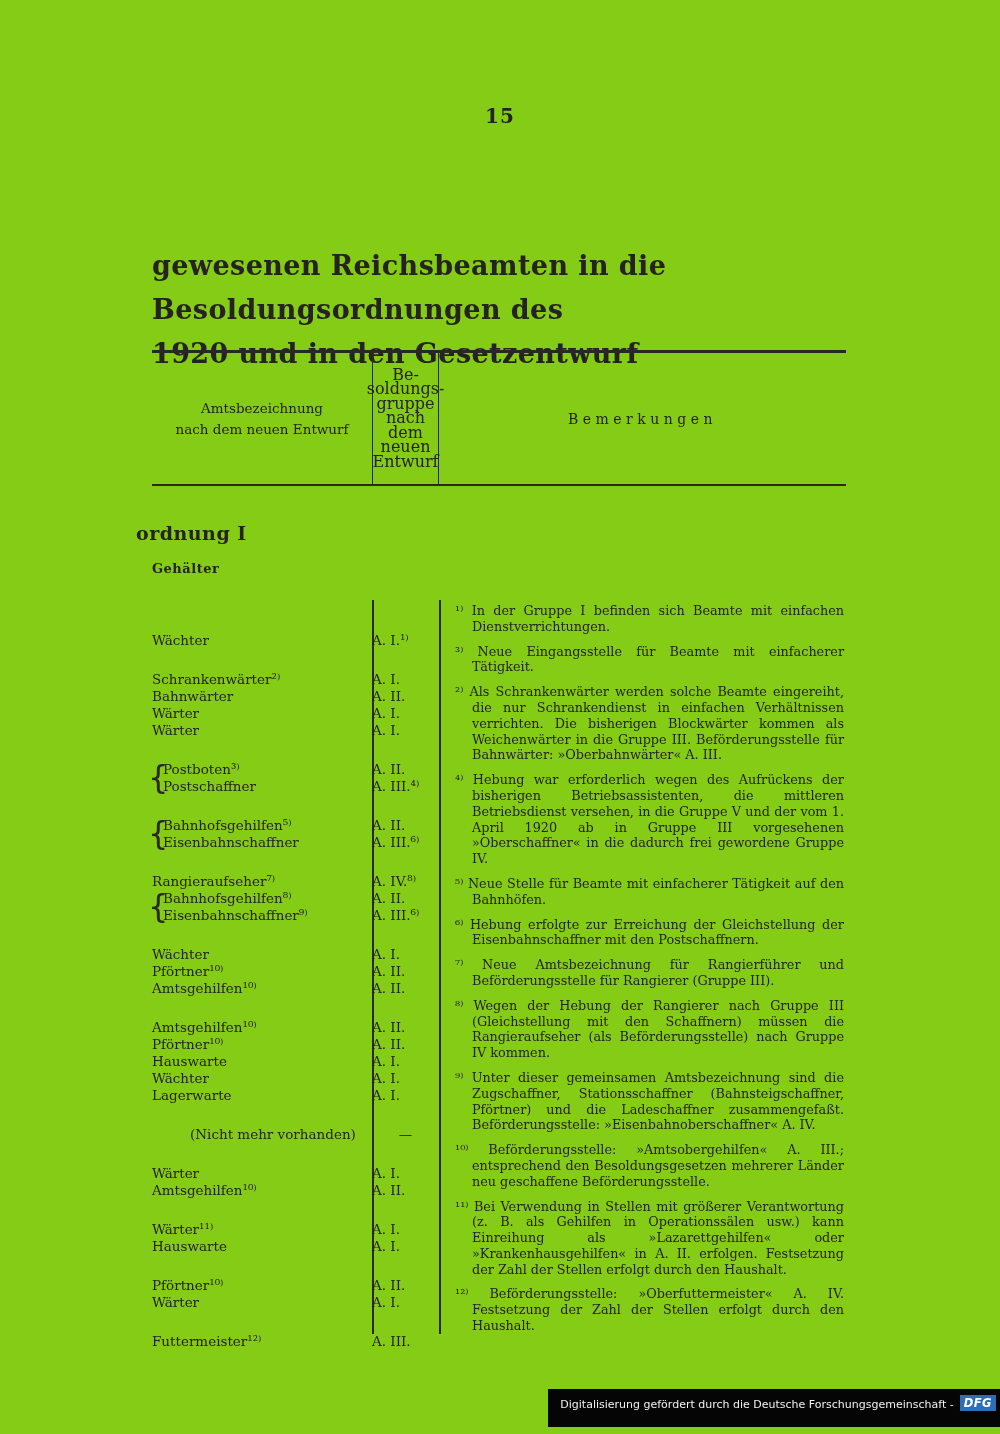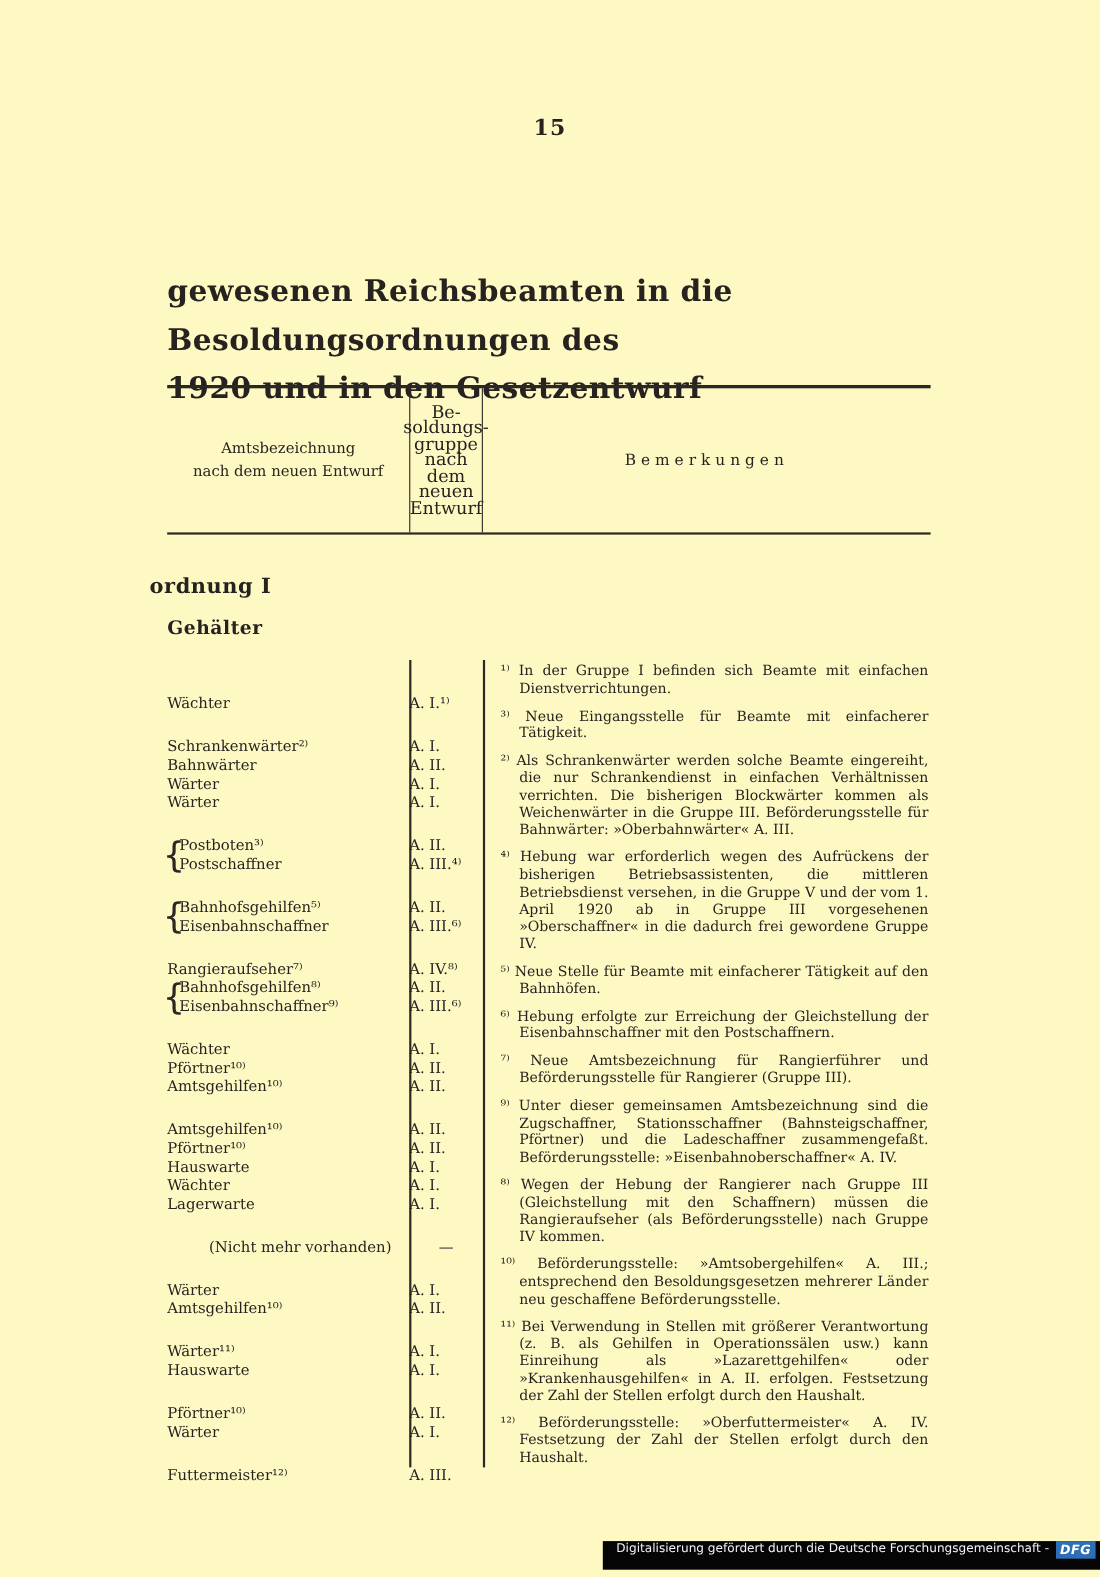--- a/index.html
+++ b/index.html
@@ -1,19 +1,19 @@
 <!DOCTYPE html>
 <html><head>
 <meta charset="utf-8">
 <style>
   html,body{margin:0;padding:0;background:#ffffff;}
   .page{
     position:relative;
     width:1000px;height:1434px;
-    background:#fef9c3;
+    background:#84cc16;
     font-family:"DejaVu Serif","Liberation Serif",serif;
     color:#262220;
     overflow:hidden;
   }
   .pageno{
     position:absolute;top:104px;left:0;width:100%;
     text-align:center;font-size:20px;font-weight:bold;letter-spacing:1px;
   }
   .heading{
     position:absolute;top:244px;left:152px;width:710px;
@@ -41,21 +41,21 @@
   .th-col3{
     flex:1;display:flex;align-items:center;justify-content:center;
     font-size:14px;letter-spacing:4.5px;
   }
   .section-title{
     position:absolute;top:522px;left:136px;
     font-size:19px;font-weight:bold;letter-spacing:0.5px;
   }
   .section-sub{
     position:absolute;top:561px;left:152px;
-    font-size:17px;font-weight:bold;letter-spacing:0.5px;
+    font-size:13px;font-weight:bold;letter-spacing:0.5px;
   }
   .tablebody{
     position:absolute;top:600px;left:152px;width:694px;height:734px;
   }
   .vline{position:absolute;top:0;height:100%;width:1.5px;background:#2b2724;}
   .vline.v1{left:220px;}
   .vline.v2{left:287px;}
   .body-flex{display:flex;padding-top:2px;}
   .col-left{width:287px;box-sizing:border-box;margin-top:30px;}
   .col-right{flex:1;box-sizing:border-box;padding:1px 2px 0 16px;}
@@ -74,22 +74,22 @@
   }
   .fn{
     margin:0 0 9px 0;
     padding-left:17px;text-indent:-17px;
     font-size:12.8px;line-height:15.8px;
     text-align:justify;
   }
   .fn .m{white-space:nowrap;}
   .footer{
     position:absolute;right:0;bottom:7px;height:22px;
-    background:#050505;display:flex;align-items:flex-start;
-    padding:0 4px 4px 12px;
+    background:#050505;display:flex;align-items:flex-end;
+    padding:0 4px 16px 12px;
     font-family:"DejaVu Sans","Liberation Sans",sans-serif;
   }
   .ftext{color:#f2f2f2;font-size:11px;white-space:nowrap;}
   .dfg{
     margin-left:6px;background:#2e6eb5;color:#ffffff;
     font-weight:bold;font-size:11.5px;font-style:italic;
     padding:1px 4px;letter-spacing:0.5px;
   }
 </style>
 </head>
@@ -284,22 +284,22 @@
       </div>
 
       <div class="col-right">
         <p class="fn"><span class="m">¹⁾</span> <span>In der Gruppe I befinden sich Beamte mit einfachen Dienstverrichtungen.</span></p>
         <p class="fn"><span class="m">³⁾</span> <span>Neue Eingangsstelle für Beamte mit einfacherer Tätigkeit.</span></p>
         <p class="fn"><span class="m">²⁾</span> <span>Als Schrankenwärter werden solche Beamte eingereiht, die nur Schrankendienst in einfachen Verhältnissen verrichten. Die bisherigen Blockwärter kommen als Weichenwärter in die Gruppe III. Beförderungsstelle für Bahnwärter: »Oberbahnwärter« A. III.</span></p>
         <p class="fn"><span class="m">⁴⁾</span> <span>Hebung war erforderlich wegen des Aufrückens der bisherigen Betriebsassistenten, die mittleren Betriebsdienst versehen, in die Gruppe V und der vom 1. April 1920 ab in Gruppe III vorgesehenen »Oberschaffner« in die dadurch frei gewordene Gruppe IV.</span></p>
         <p class="fn"><span class="m">⁵⁾</span> <span>Neue Stelle für Beamte mit einfacherer Tätigkeit auf den Bahnhöfen.</span></p>
         <p class="fn"><span class="m">⁶⁾</span> <span>Hebung erfolgte zur Erreichung der Gleichstellung der Eisenbahnschaffner mit den Postschaffnern.</span></p>
         <p class="fn"><span class="m">⁷⁾</span> <span>Neue Amtsbezeichnung für Rangierführer und Beförderungsstelle für Rangierer (Gruppe III).</span></p>
+        <p class="fn"><span class="m">⁸⁾</span> <span>Wegen der Hebung der Rangierer nach Gruppe III (Gleichstellung mit den Schaffnern) müssen die Rangieraufseher (als Beförderungsstelle) nach Gruppe IV kommen.</span></p>
         <p class="fn"><span class="m">⁹⁾</span> <span>Unter dieser gemeinsamen Amtsbezeichnung sind die Zugschaffner, Stationsschaffner (Bahnsteigschaffner, Pförtner) und die Ladeschaffner zusammengefaßt. Beförderungsstelle: »Eisenbahnoberschaffner« A. IV.</span></p>
-        <p class="fn"><span class="m">⁸⁾</span> <span>Wegen der Hebung der Rangierer nach Gruppe III (Gleichstellung mit den Schaffnern) müssen die Rangieraufseher (als Beförderungsstelle) nach Gruppe IV kommen.</span></p>
         <p class="fn"><span class="m">¹⁰⁾</span> <span>Beförderungsstelle: »Amtsobergehilfen« A. III.; entsprechend den Besoldungsgesetzen mehrerer Länder neu geschaffene Beförderungsstelle.</span></p>
         <p class="fn"><span class="m">¹¹⁾</span> <span>Bei Verwendung in Stellen mit größerer Verantwortung (z. B. als Gehilfen in Operationssälen usw.) kann Einreihung als »Lazarettgehilfen« oder »Krankenhausgehilfen« in A. II. erfolgen. Festsetzung der Zahl der Stellen erfolgt durch den Haushalt.</span></p>
         <p class="fn"><span class="m">¹²⁾</span> <span>Beförderungsstelle: »Oberfuttermeister« A. IV. Festsetzung der Zahl der Stellen erfolgt durch den Haushalt.</span></p>
       </div>
     </div>
   </div>
 
   <div class="footer">
     <span class="ftext">Digitalisierung gefördert durch die Deutsche Forschungsgemeinschaft -</span>
     <span class="dfg">DFG</span>

